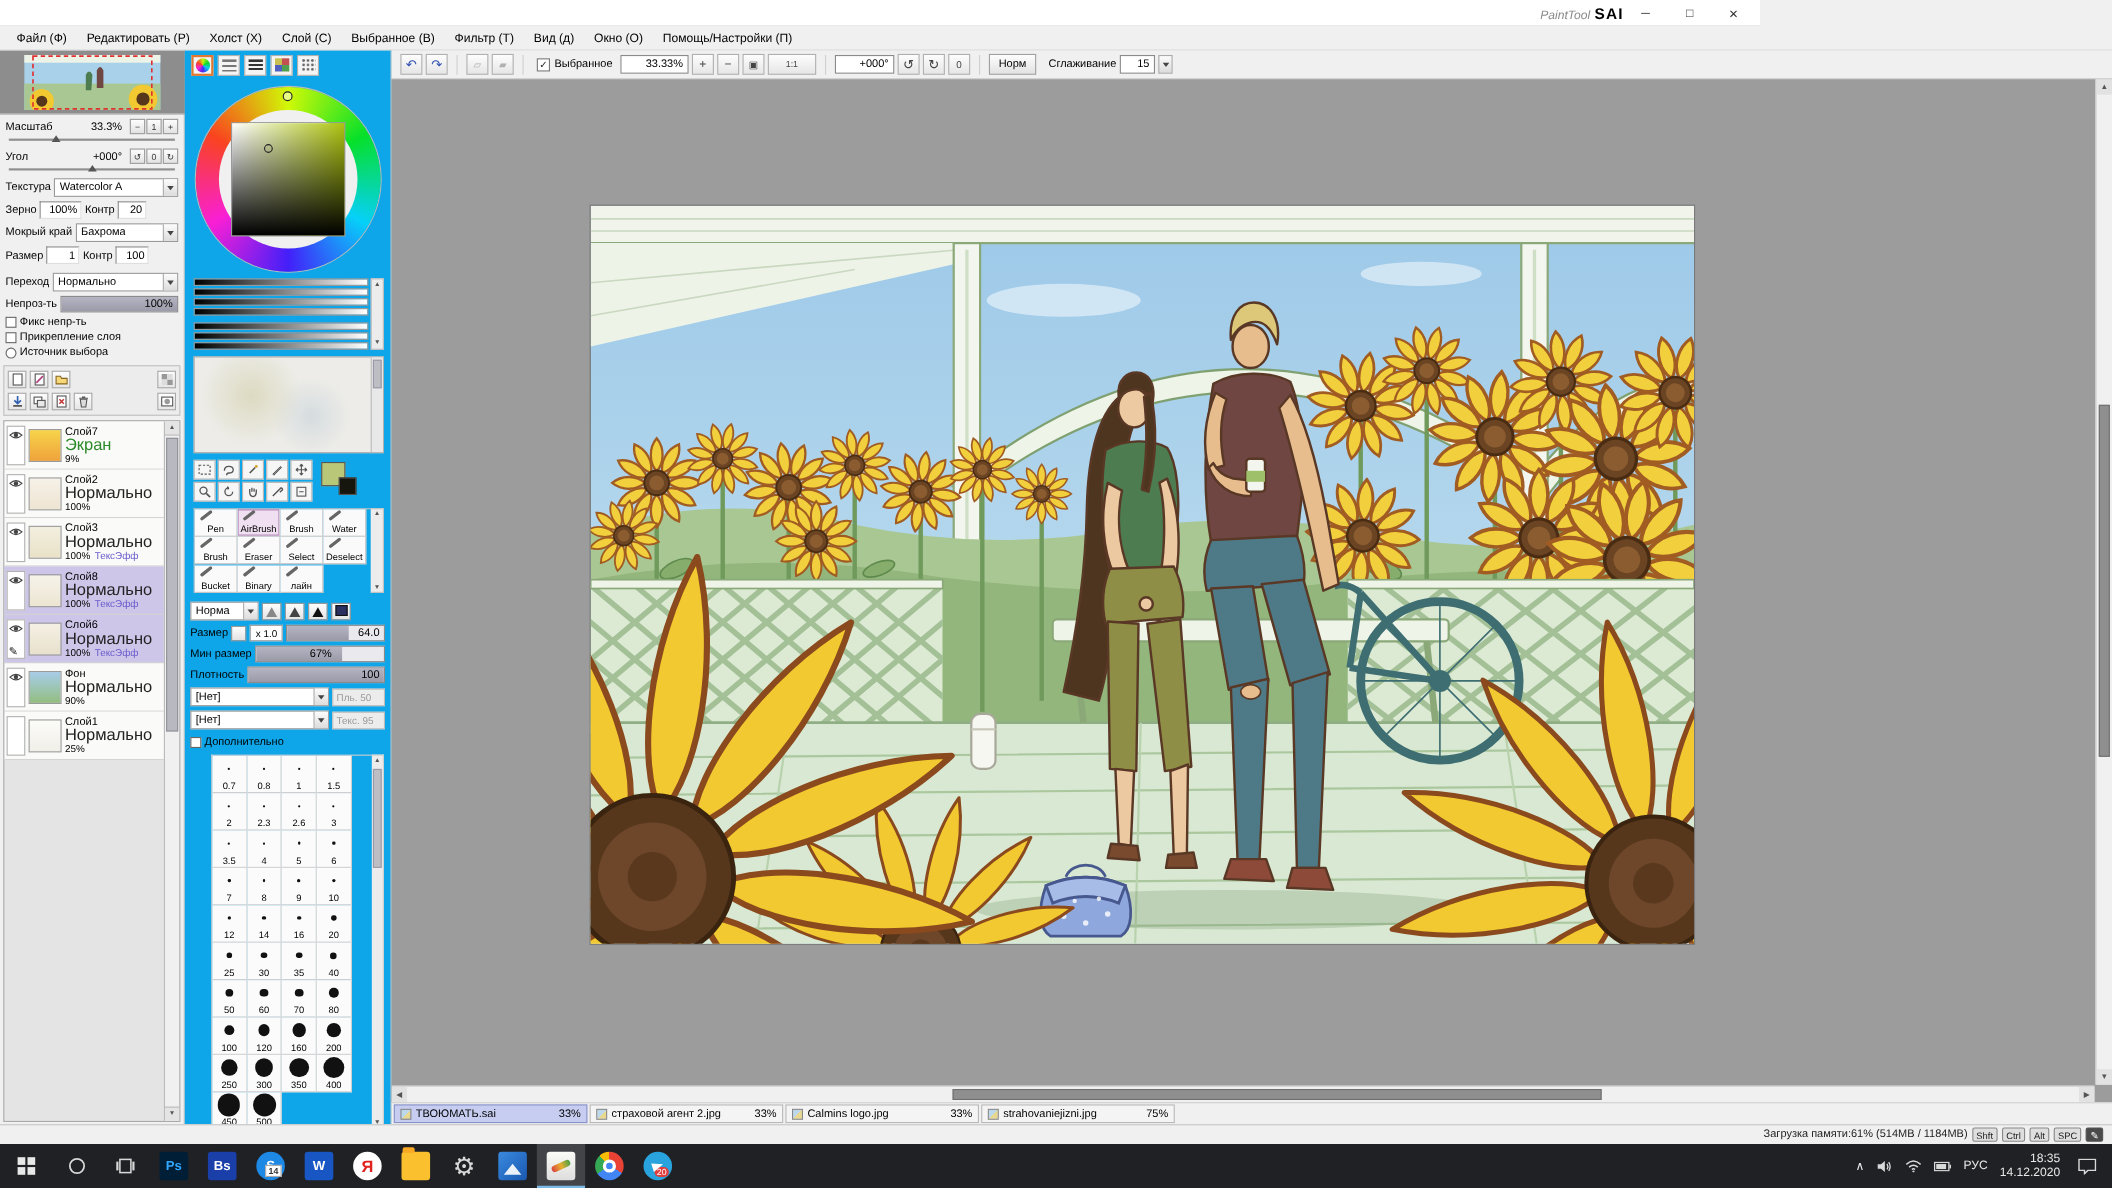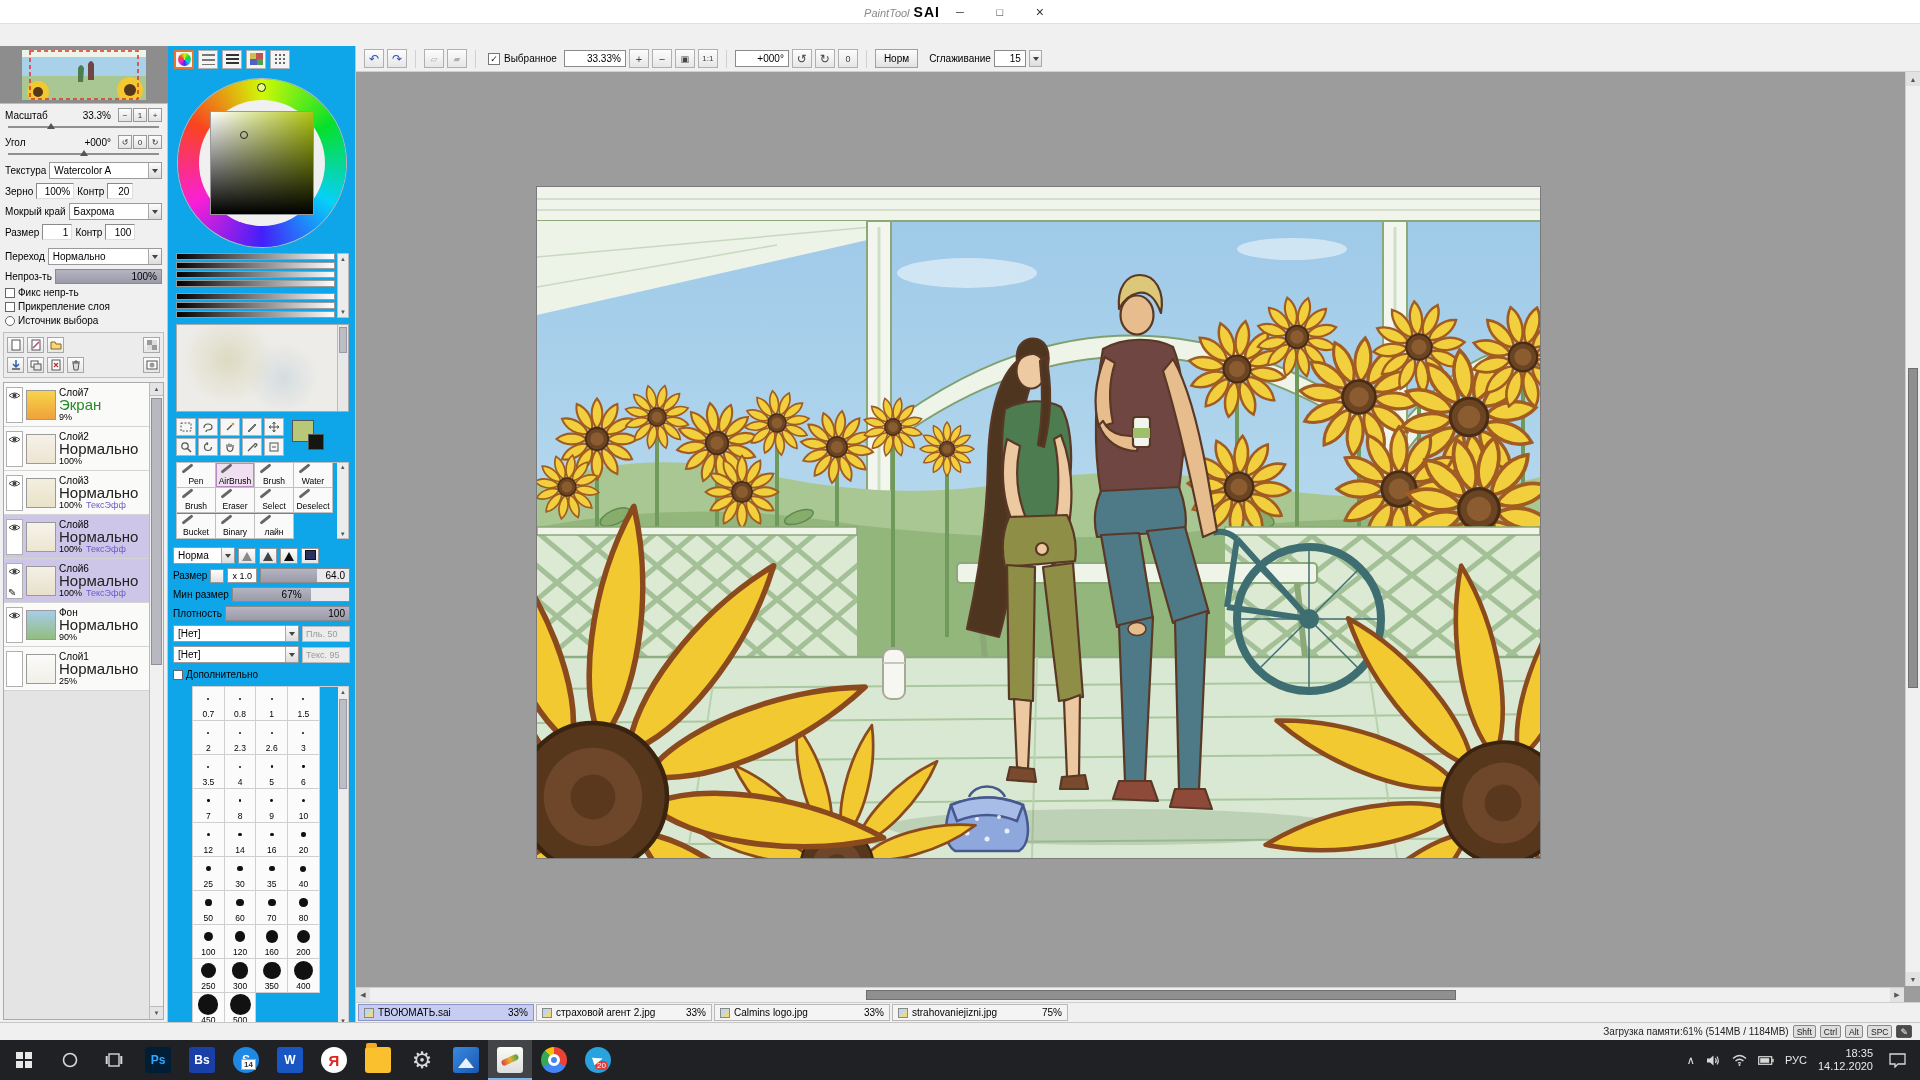--- a/index.html
+++ b/index.html
@@ -1,20 +1,20 @@
 <!DOCTYPE html>
 <html><head>
 <meta charset="utf-8">
 <style>
 *{margin:0;padding:0;box-sizing:border-box}
 body{background:#3a3a3a;font-family:"Liberation Sans",sans-serif;font-size:11px;color:#000}
 .screen{position:relative;width:1920px;height:1080px;background:#f0f0f0;overflow:hidden}
 
 
-.titlebar{position:absolute;left:0;top:0;width:1920px;height:24px;background:#fff;border-bottom:1px solid #e0e0e0;display:flex;align-items:center;justify-content:center;padding:0 4px}
+.titlebar{position:absolute;left:0;top:0;width:1600px;height:24px;background:#fff;border-bottom:1px solid #e0e0e0;display:flex;align-items:center;justify-content:flex-end;padding:0 4px}
 .app-logo{display:flex;align-items:baseline;gap:4px;padding-left:4px}
 .logo-paint{font-style:italic;color:#8a8a8a;font-size:11px}
 .logo-sai{font-weight:bold;font-size:14px;letter-spacing:1px}
 .caption-btns{display:flex;height:100%}
 .cap-btn{width:40px;height:100%;display:flex;align-items:center;justify-content:center;font-size:11px;color:#333;cursor:default}
 .cap-btn.close{font-size:14px}
 
 
 .menubar{position:absolute;left:0;top:24px;width:1920px;height:22px;background:#f0f0f0;border-bottom:1px solid #d8d8d8;display:flex;align-items:center;padding-left:6px}
 .menu-item{padding:2px 9px;font-size:11px}
@@ -195,20 +195,31 @@
       <span class="logo-paint">PaintTool</span>
       <span class="logo-sai">SAI</span>
     </div>
     <div class="caption-btns">
       <div class="cap-btn">─</div>
       <div class="cap-btn">□</div>
       <div class="cap-btn close">×</div>
     </div>
   </div>
 
+  <div class="menubar">
+    <span class="menu-item">Файл (Ф)</span>
+      <span class="menu-item">Редактировать (Р)</span>
+      <span class="menu-item">Холст (Х)</span>
+      <span class="menu-item">Слой (С)</span>
+      <span class="menu-item">Выбранное (В)</span>
+      <span class="menu-item">Фильтр (Т)</span>
+      <span class="menu-item">Вид (д)</span>
+      <span class="menu-item">Окно (О)</span>
+      <span class="menu-item">Помощь/Настройки (П)</span>
+  </div>
 
   <div class="left-panel">
     <div class="nav-thumb">
       <svg width="124" height="50" viewBox="0 0 124 50">
         <rect width="124" height="50" fill="#a9d2ea"></rect>
         <rect y="26" width="124" height="24" fill="#a9c793"></rect>
         <rect width="124" height="7" fill="#eef3e8"></rect>
         <circle cx="16" cy="42" r="11" fill="#f2c930"></circle>
           <circle cx="16" cy="42" r="5" fill="#56371c"></circle>
         <circle cx="108" cy="40" r="13" fill="#f2c930"></circle>
@@ -892,21 +903,21 @@
       <span class="tbb gray">▰</span>
       <span class="sep"></span>
       <span class="chk">
         <span class="chk-box">✓</span>
         <span>Выбранное</span>
       </span>
       <span class="tb-field w64">33.33%</span>
       <span class="tbb gray" style="color:#444;font-size:11px">+</span>
       <span class="tbb gray" style="color:#444;font-size:11px">−</span>
       <span class="tbb gray" style="color:#444;font-size:9px">▣</span>
-      <span class="tbb gray" style="color:#444;font-size:8px;width:20px">1:1</span>
+      <span class="tbb gray" style="color:#444;font-size:8px;width:44px">1:1</span>
       <span class="sep"></span>
       <span class="tb-field w56">+000°</span>
       <span class="tbb" style="color:#444">↺</span>
       <span class="tbb" style="color:#444">↻</span>
       <span class="tbb" style="color:#444;font-size:9px">0</span>
       <span class="sep"></span>
       <span class="tb-raised">Норм</span>
       <span class="lbl" style="margin-left:8px">Сглаживание</span>
       <span class="tb-field w34">15</span>
       <span class="dd-arrow" style="height:17px;border:1px solid #aaa"></span>

